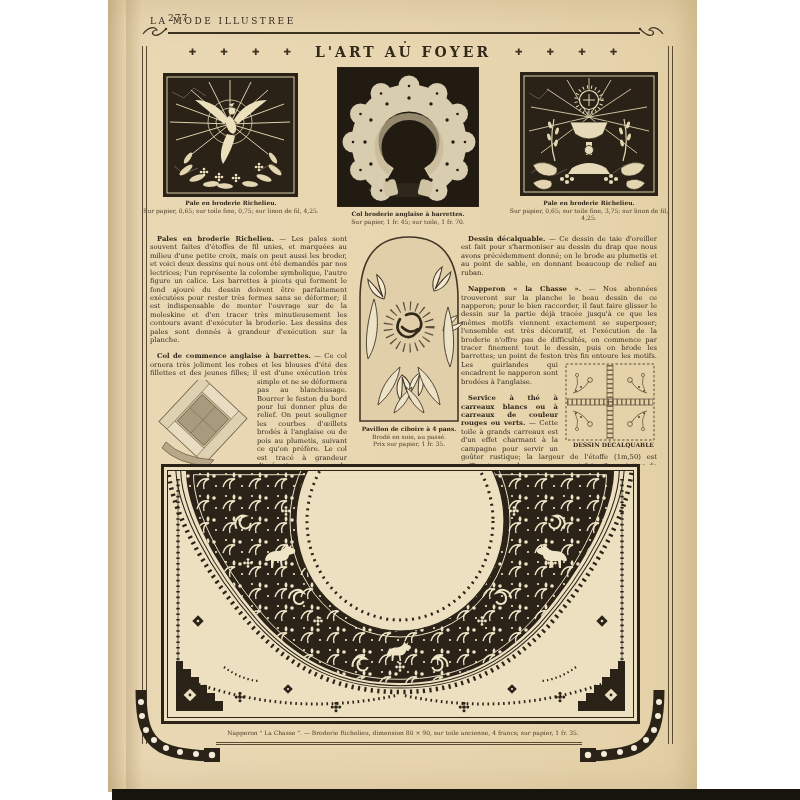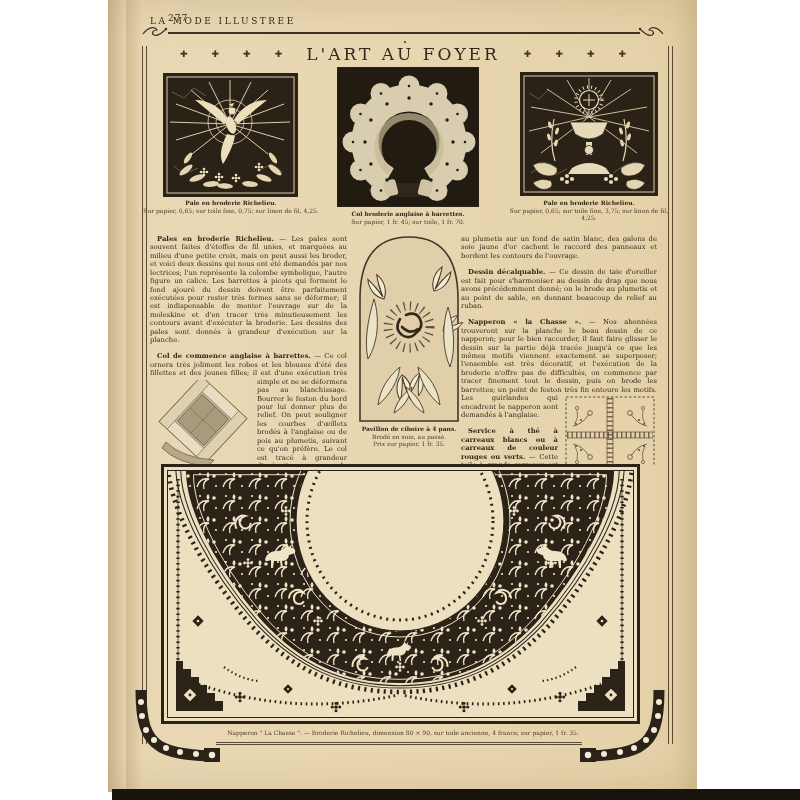--- a/index.html
+++ b/index.html
@@ -10,21 +10,21 @@
         background:linear-gradient(90deg,#d2bc92 0%,#e9d8b4 3%,#e8d6b0 55%,#e4d1a8 96%,#dbc69b 100%);
         box-shadow:inset 0 0 46px rgba(120,90,40,.20)}
   #page-crease{left:126px;top:0;width:16px;height:792px;
         background:linear-gradient(90deg,rgba(130,95,45,.20),rgba(130,95,45,0))}
   #bottom-strip{left:112px;top:789px;width:688px;height:11px;background:#17130d}
   .pagenum{left:168px;top:13px;font-size:9px;letter-spacing:1px}
   .masthead-wrap{left:150px;top:16px;width:506px;text-align:left;font-size:9px;letter-spacing:2.5px}
   .head-rule{left:168px;top:32px;width:472px;height:2px;background:#3d3122}
   .head-dot{left:404px;top:41px;width:2px;height:2px;background:#3d3122;border-radius:50%}
   .title-row{left:150px;top:44px;width:506px;display:flex;justify-content:center;align-items:center;gap:24px}
-  .title{font-size:17px;font-weight:normal;letter-spacing:3px;white-space:nowrap}
+  .title{font-size:14px;font-weight:bold;letter-spacing:3px;white-space:nowrap}
   .orn{font-size:9px;color:#3d3122}
   .vrule{top:46px;height:698px;width:3px;border-left:1px solid #5a4a32;border-right:1px solid #5a4a32}
   .vrule.l{left:142px}.vrule.r{left:668px}
   .figframe{border:1px solid #2b2318;background:#2a2216;box-sizing:border-box}
   .figcap-t{font-size:6px;font-weight:bold;text-align:center;line-height:1.25}
   .figcap-s{font-size:6px;text-align:center;line-height:1.2;color:#4a3c28}
   .body-col{font-size:6.8px;line-height:1.24;text-align:justify;height:238px;overflow:hidden}
   .body-col p{margin:8px 0 6px 0;text-indent:7px}
   .lead{font-weight:bold}
   .fig-float-l{float:left;width:102px;margin:2px 5px 1px 0;text-align:center}
@@ -339,21 +339,20 @@
       <path d="M40,186 C50,180 56,170 58,160 C48,168 42,176 40,186 Z"></path>
       <path d="M70,186 C60,180 54,170 52,160 C62,168 68,176 70,186 Z"></path>
     </g>
   </svg>
   <div class="figcap-t">Pavillon de ciboire à 4 pans.</div>
   <div class="figcap-s">Brodé en soie, au passé.</div>
   <div class="figcap-s">Prix sur papier, 1 fr. 35.</div>
 </div>
 
 <div class="abs body-col" style="left:461px;top:227px;width:196px">
-  <p style="text-indent:0"><span>au plumetis sur un fond de satin blanc, des galons de soie jaune d'or cachent le raccord des panneaux et bordent les contours de l'ouvrage.</span></p>
   <p><b class="lead">Dessin décalquable.</b> <span>— Ce dessin de taie d'oreiller est fait pour s'harmoniser au dessin du drap que nous avons précédemment donné; on le brode au plumetis et au point de sable, en donnant beaucoup de relief au ruban.</span></p>
   <p><b class="lead">Napperon « la Chasse ».</b> <span>— Nos abonnées trouveront sur la planche le beau dessin de ce napperon; pour le bien raccorder, il faut faire glisser le dessin sur la partie déjà tracée jusqu'à ce que les mêmes motifs viennent exactement se superposer; l'ensemble est très décoratif, et l'exécution de la broderie n'offre pas de difficultés, on commence par tracer finement tout le dessin, puis on brode les barrettes; un point de feston très fin entoure les motifs.</span>
     <span class="fig-float-r">
       <svg width="90" height="78" viewBox="0 0 90 78">
         <rect x="1" y="1" width="88" height="76" fill="none" stroke="#5d4c36" stroke-width="1" stroke-dasharray="2.5,2"></rect>
         <line x1="45" y1="2" x2="45" y2="76" stroke="#5d4c36" stroke-width="6" stroke-dasharray="1.5,3" opacity="0.8"></line>
         <line x1="2" y1="39" x2="88" y2="39" stroke="#5d4c36" stroke-width="6" stroke-dasharray="1.5,3" opacity="0.8"></line>
         <line x1="42" y1="2" x2="42" y2="76" stroke="#5d4c36" stroke-width="0.7"></line>
         <line x1="48" y1="2" x2="48" y2="76" stroke="#5d4c36" stroke-width="0.7"></line>
         <line x1="2" y1="36" x2="88" y2="36" stroke="#5d4c36" stroke-width="0.7"></line>
@@ -372,21 +371,21 @@
         <g transform="translate(0,78) scale(1,-1)">
             <use href="#spr"></use>
           </g>
         <g transform="translate(90,78) scale(-1,-1)">
             <use href="#spr"></use>
           </g>
       </svg>
       <span class="figcapline b">DESSIN DÉCALQUABLE</span>
 
     </span>
-    <span>Les guirlandes qui encadrent le napperon sont demandés à l'anglaise.</span></p>
+    <span>Les guirlandes qui encadrent le napperon sont brodées à l'anglaise.</span></p>
   <p><b class="lead">Service à thé à carreaux blancs ou à carreaux de couleur rouges ou verts.</b> <span>— Cette toile à grands carreaux est d'un effet charmant à la campagne pour servir un goûter rustique; la largeur de l'étoffe (1m,50) est suffisante pour la nappe; on peut faire 9 serviettes de bonne dimension (40 × 46) dans 1m,60 d'étoffe.</span></p>
 </div>
 
 <div class="abs bigfig">
   <div class="bigfig-inner">
     <svg width="465" height="246" viewBox="0 0 465 246">
       <defs>
         <pattern id="lace" width="26" height="22" patternUnits="userSpaceOnUse">
           <path d="M3,16 Q6,6 15,8 Q8,10 10,18" stroke="#efe4c6" stroke-width="1.4" fill="none"></path>
           <circle cx="20" cy="5" r="1.8" fill="#efe4c6"></circle>

